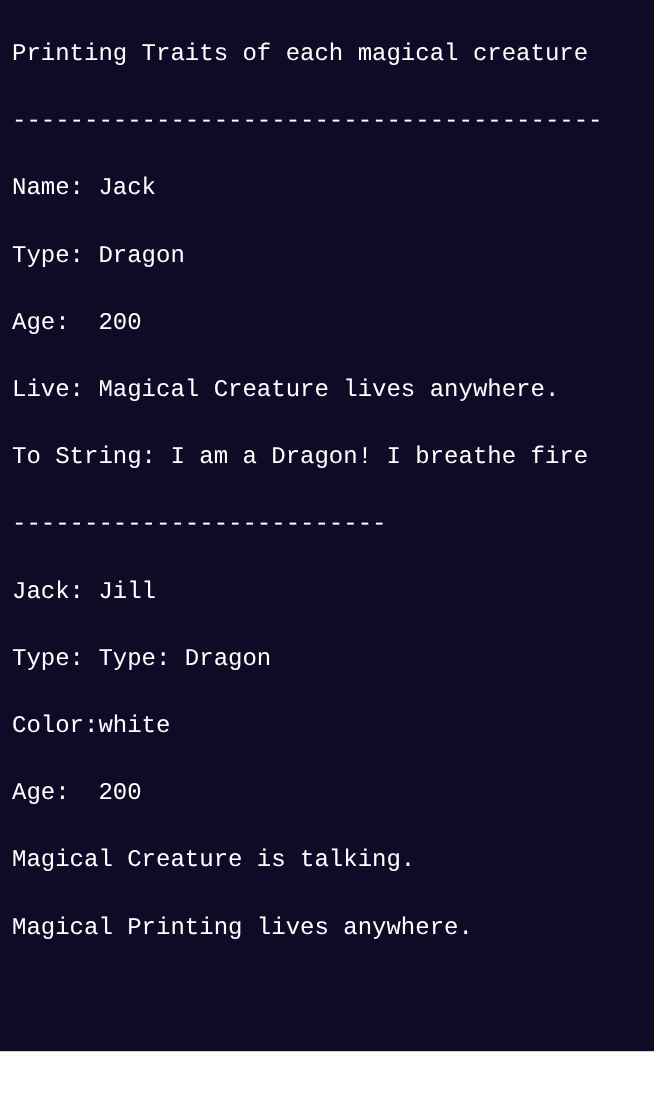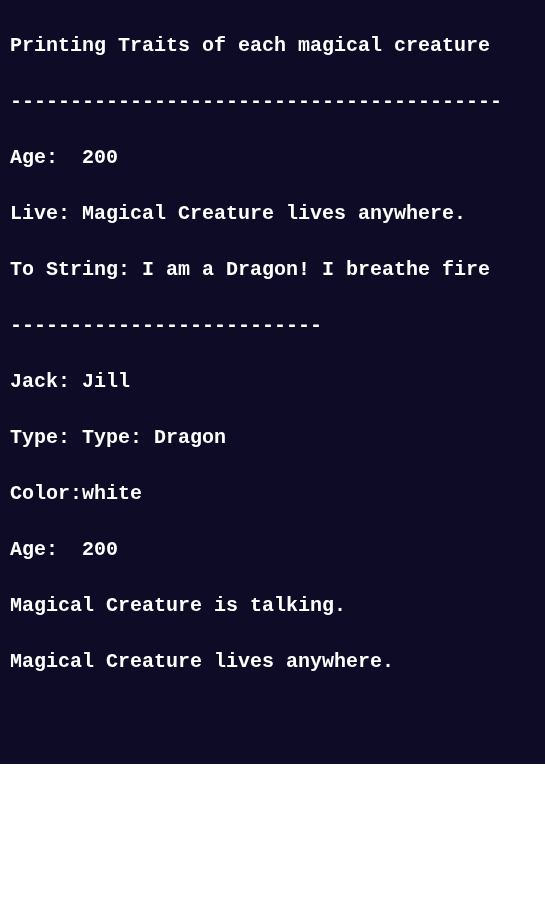--- a/index.html
+++ b/index.html
@@ -16,34 +16,35 @@
       color: #ffffff;
       white-space: pre;
       overflow: hidden;
     }
     .t1 {
       padding: 4px 10px;
       border-bottom: 4px solid #ffffff;
     }
     .line {
       display: block;
-      font-weight: bold;
     }
   </style>
 </head>
 <body>
 
 <div class="terminal t1">
 <span class="line">Printing Traits of each magical creature</span>
 <span class="line">-----------------------------------------</span>
+<span class="line">Name: Jack</span>
+<span class="line">Type: Dragon</span>
 <span class="line">Age:  200</span>
 <span class="line">Live: Magical Creature lives anywhere.</span>
 <span class="line">To String: I am a Dragon! I breathe fire</span>
 <span class="line">--------------------------</span>
 <span class="line">Jack: Jill</span>
 <span class="line">Type: Type: Dragon</span>
 <span class="line">Color:white</span>
 <span class="line">Age:  200</span>
 <span class="line">Magical Creature is talking.</span>
-<span class="line">Magical Creature lives anywhere.</span>
+<span class="line">Magical Printing lives anywhere.</span>
 
 
 </div>
 
 </body></html>

